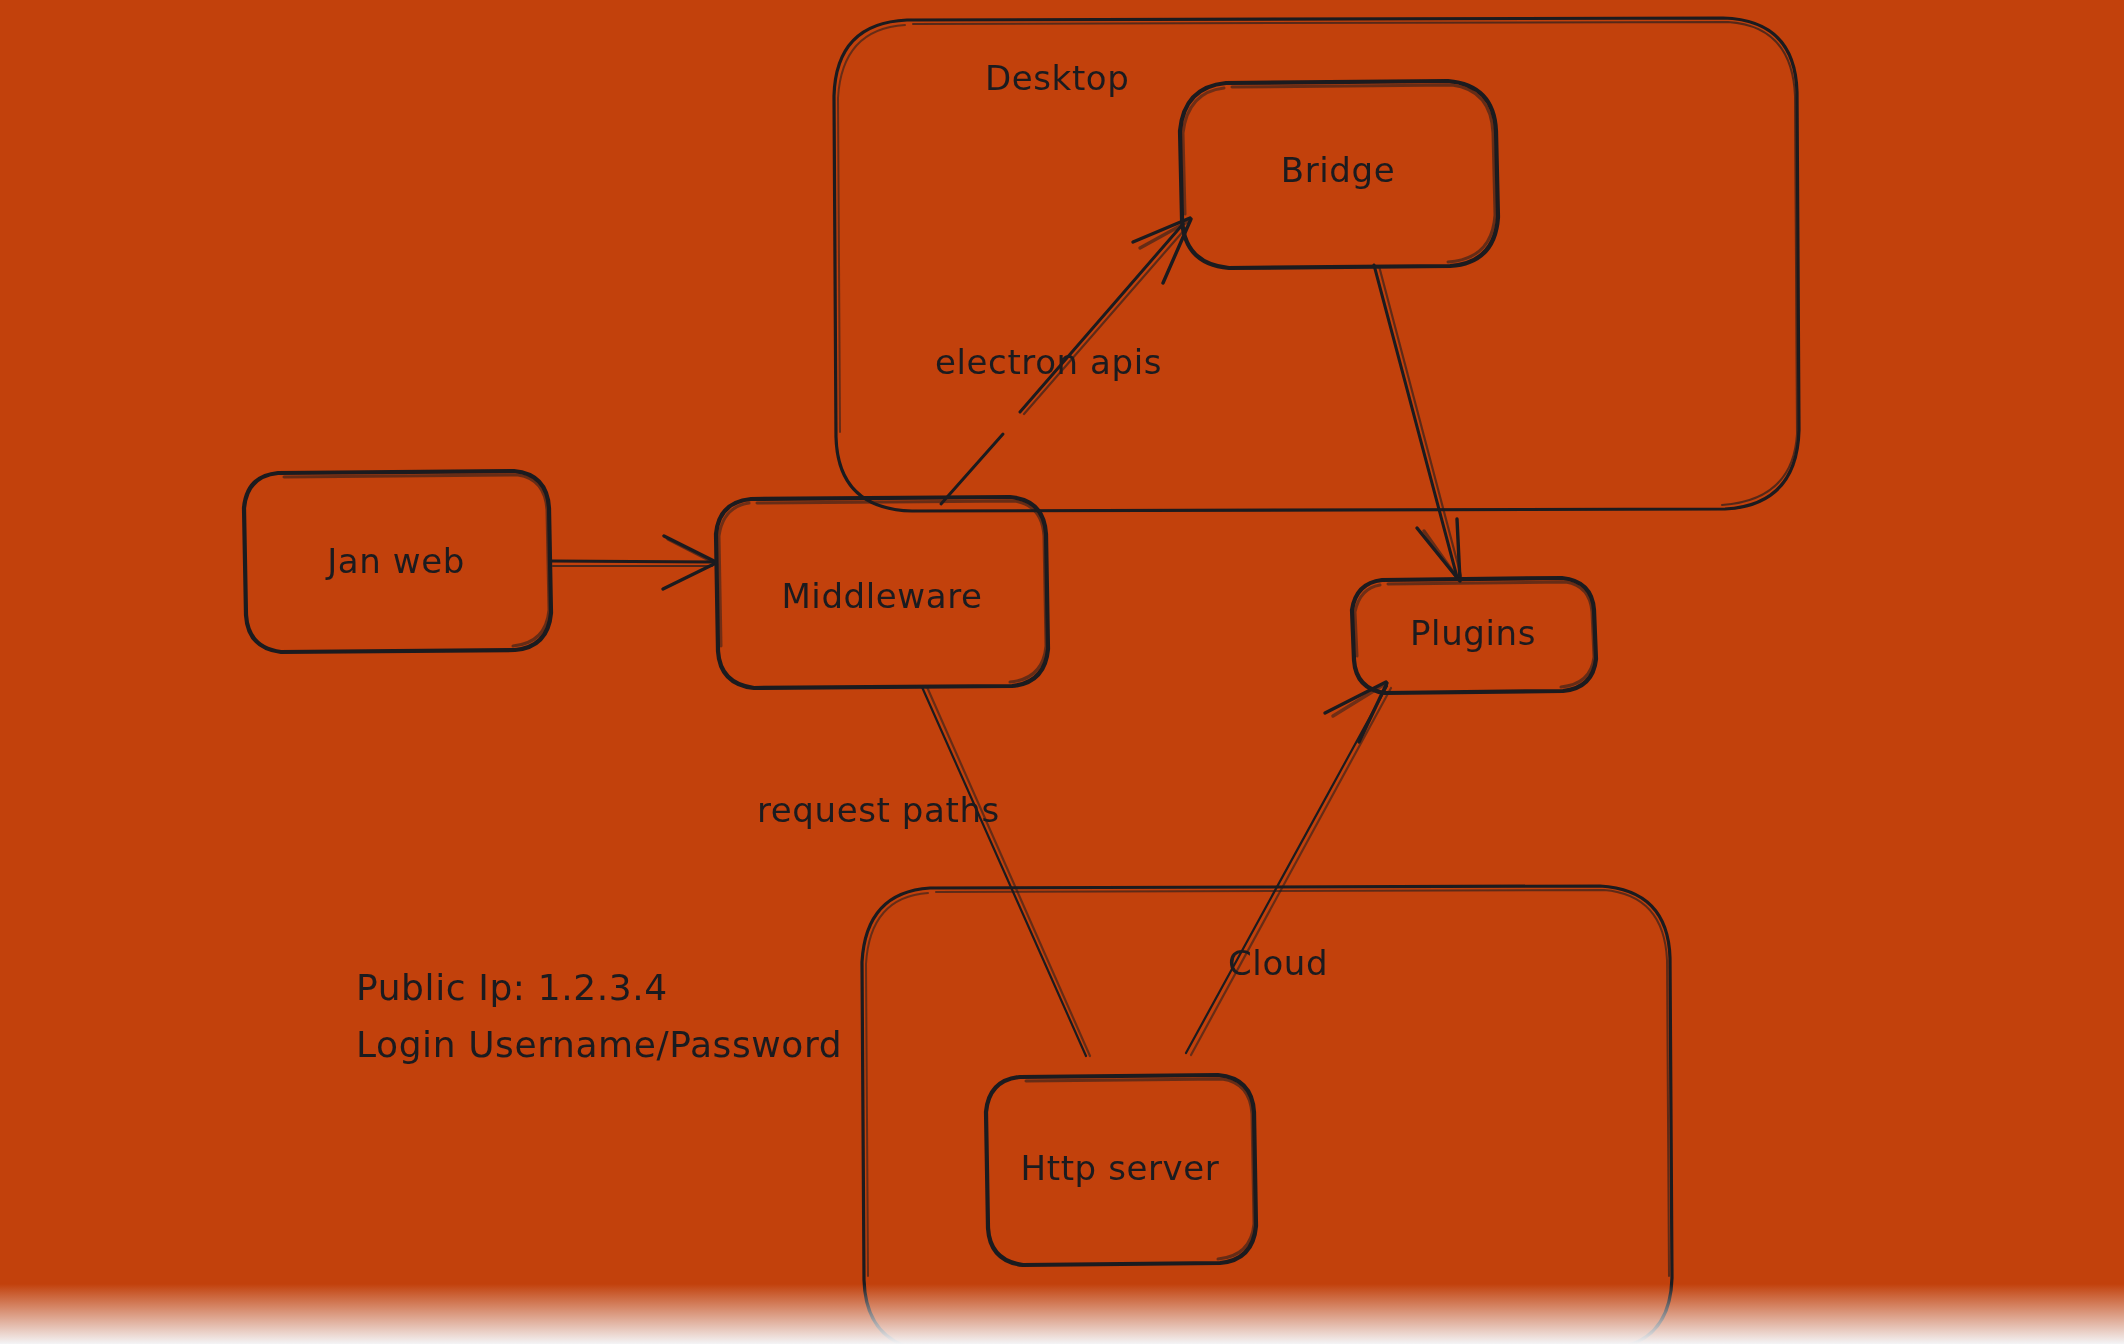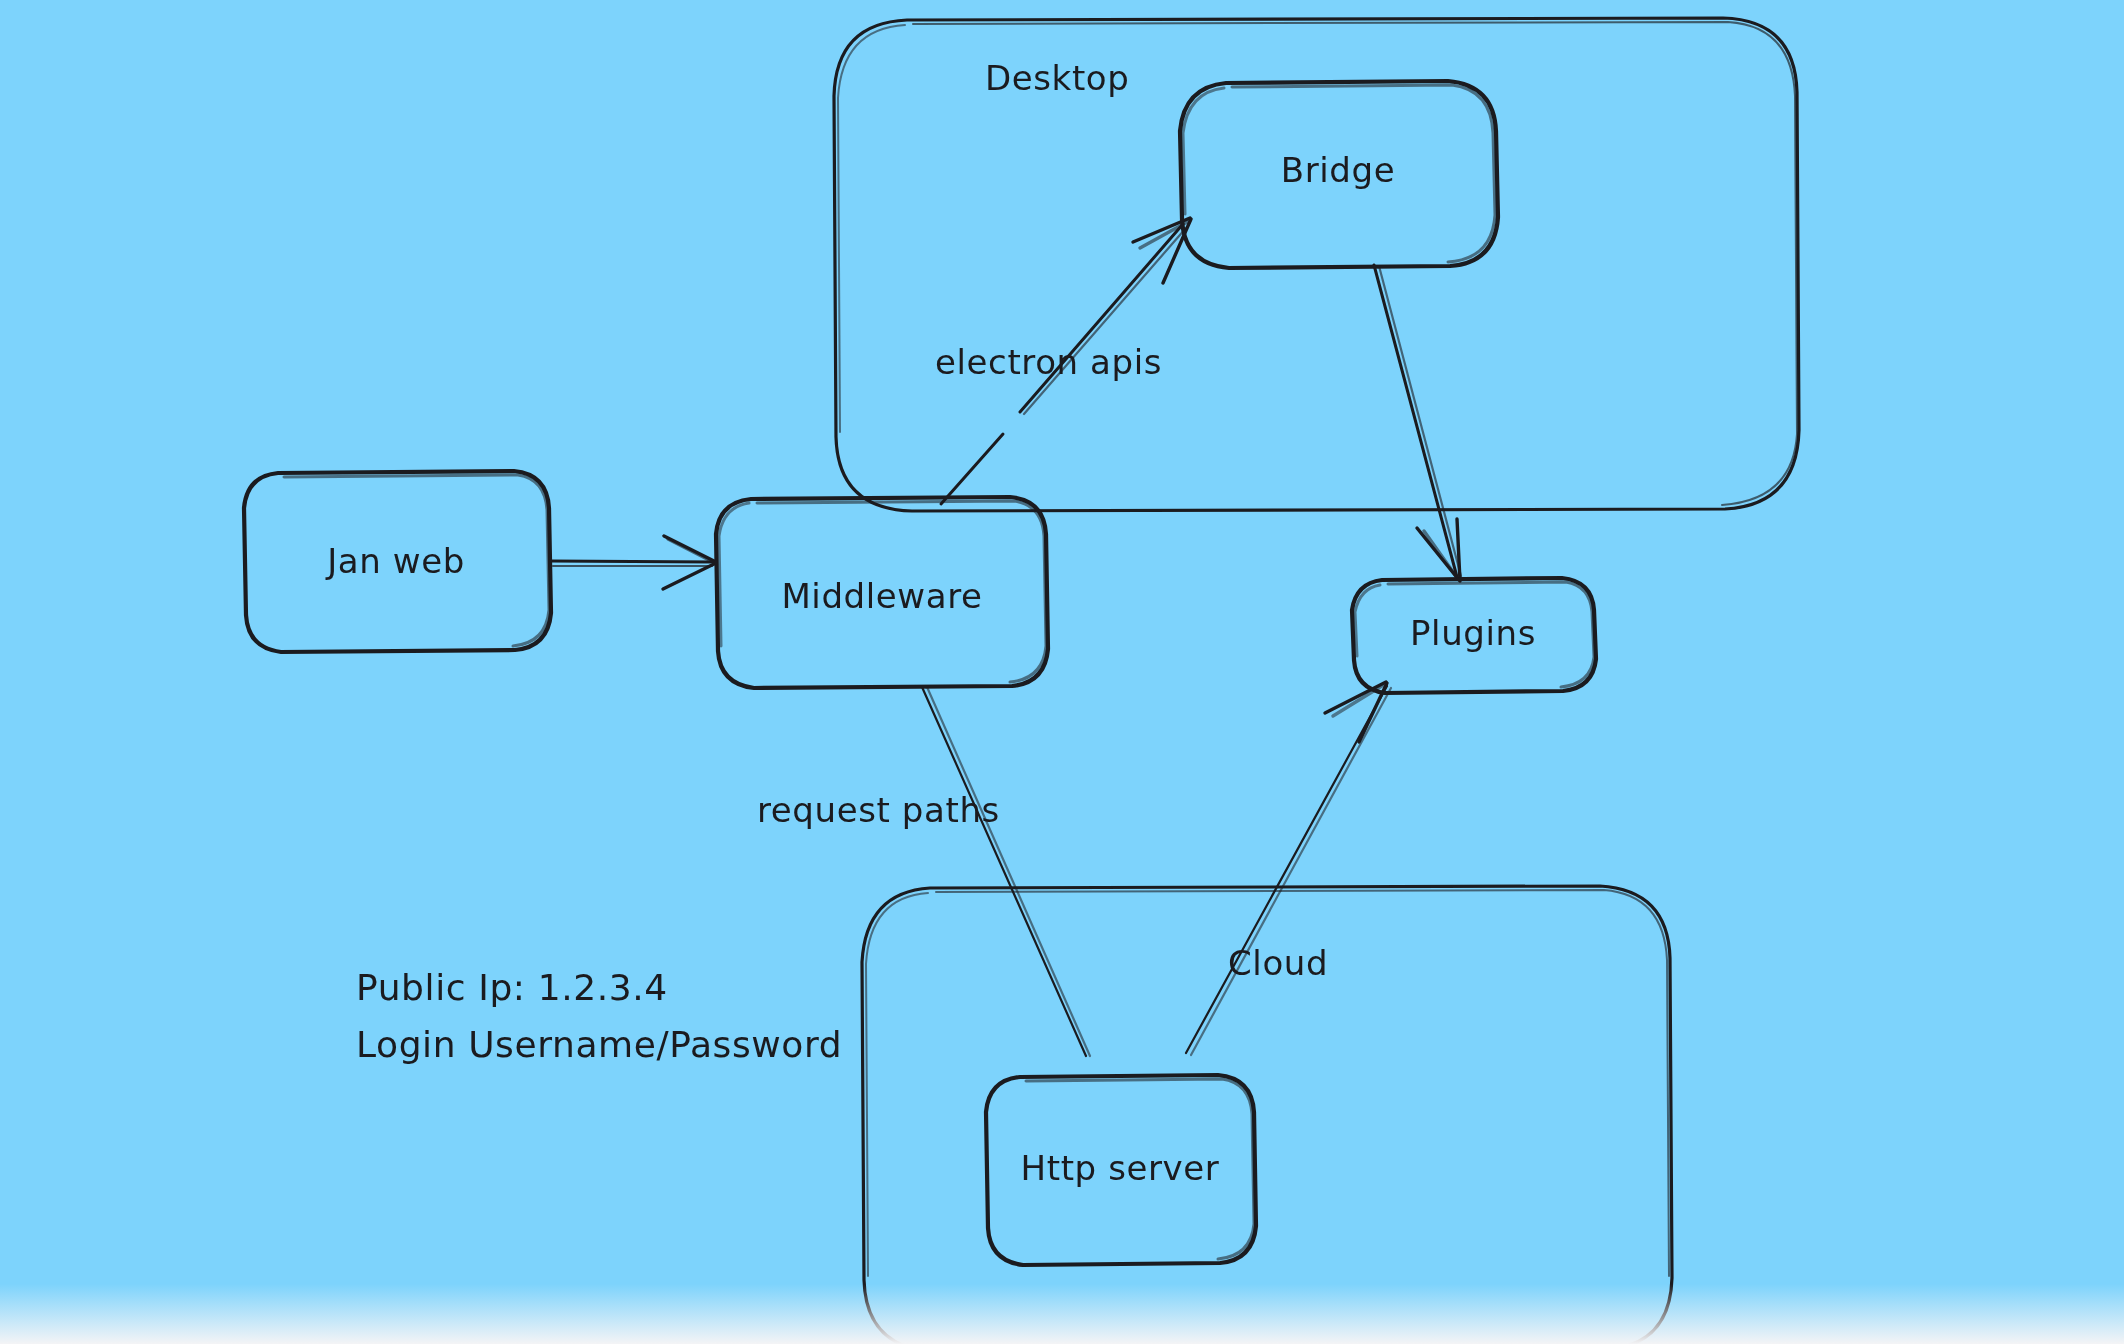--- a/index.html
+++ b/index.html
@@ -11,21 +11,21 @@
   body {
     width: 2124px;
     height: 1344px;
     overflow: hidden;
     font-family: "DejaVu Sans", sans-serif;
   }
   #canvas-wrap {
     position: relative;
     width: 2124px;
     height: 1344px;
-    background: #7dd3fc;
+    background: #c2410c;
   }
   #bottom-fade {
     position: absolute;
     left: 0;
     bottom: 0;
     width: 2124px;
     height: 60px;
     background: linear-gradient(to bottom, rgba(255,255,255,0) 0%, rgba(244,244,246,1) 100%);
     pointer-events: none;
   }

